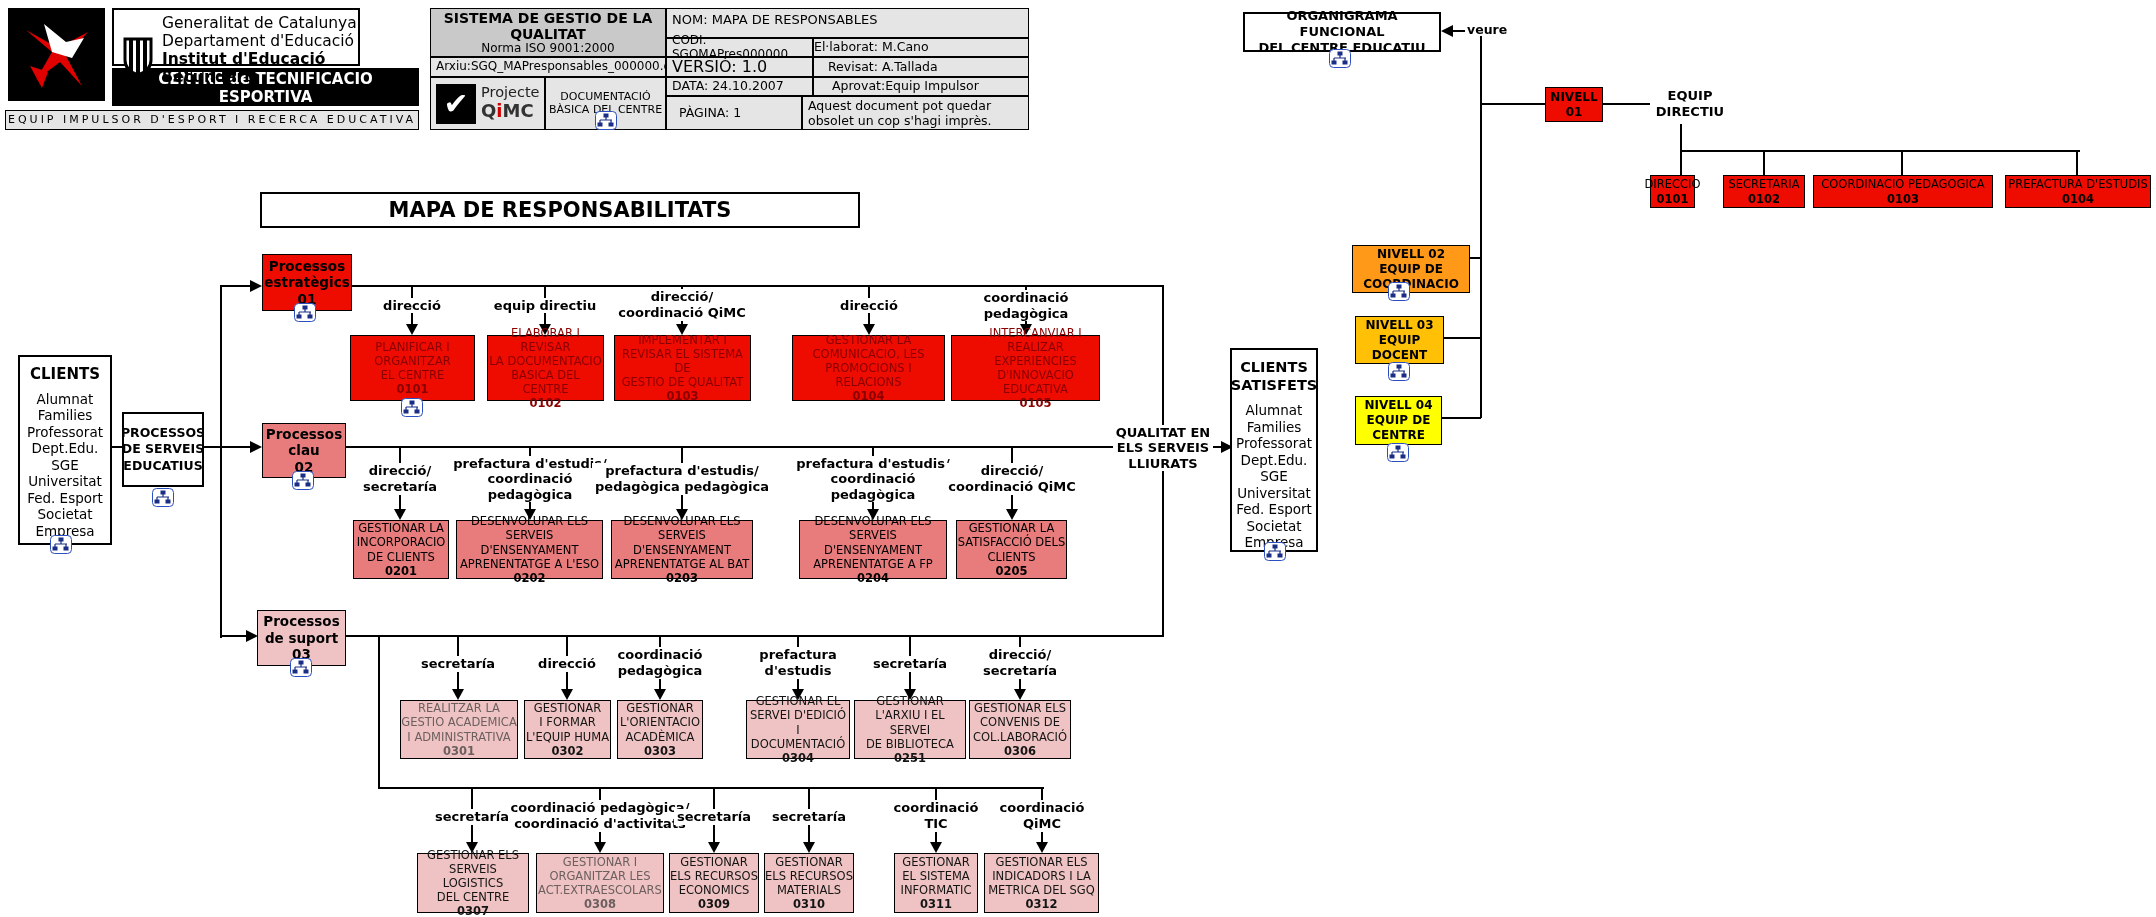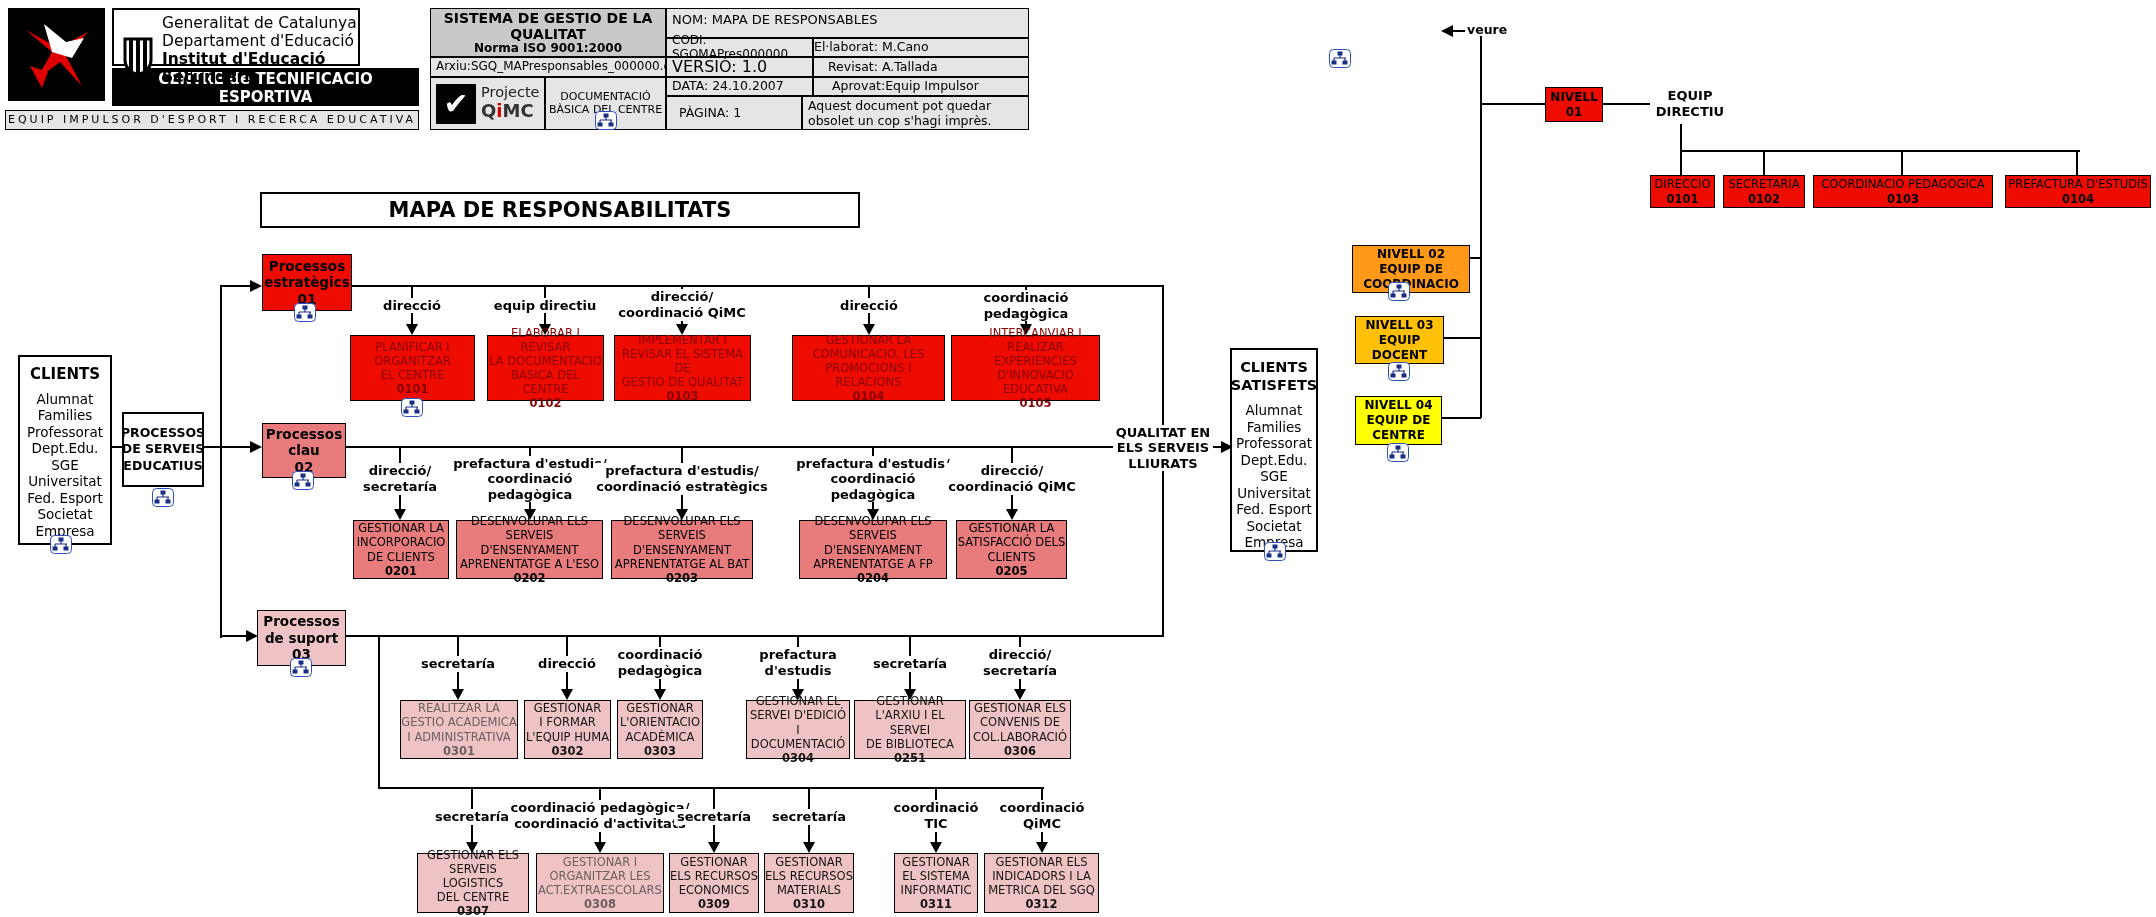--- a/index.html
+++ b/index.html
@@ -75,21 +75,21 @@
     <div style="font-size:15px;font-weight:bold;margin-top:2px;">CENTRE de TECNIFICACIO ESPORTIVA</div>
     <div style="font-size:13.5px;">Terres de l'Ebre–Amposta–</div>
   </div>
 
   <div class="cell" style="left:5px;top:110px;width:414px;height:20px;font-size:11px;letter-spacing:3px;justify-content:center;padding:0;">
     <span>EQUIP IMPULSOR D'ESPORT I RECERCA EDUCATIVA</span>
   </div>
 
   <div class="cell cellc" style="left:430px;top:8px;width:236px;height:49px;background:var(--gray);">
     <span style="font-weight:bold;font-size:14px;">SISTEMA DE GESTIO DE LA QUALITAT</span>
-    <span style="font-weight:bold;font-size:12px;">Norma ISO 9001:2000</span>
+    <span style="font-weight:normal;font-size:12px;">Norma ISO 9001:2000</span>
   </div>
   <div class="cell" style="left:430px;top:57px;width:236px;height:20px;font-size:12px;">
     <span>Arxiu:SGQ_MAPresponsables_000000.cmap</span>
   </div>
   <div class="cell" style="left:430px;top:77px;width:115px;height:53px;padding:0;">
     <span class="abs" style="left:5px;top:6px;width:40px;height:40px;background:#000;color:#fff;display:flex;align-items:center;justify-content:center;font-size:30px;font-weight:bold;">✔</span>
     <span class="abs" style="left:50px;top:6px;width:62px;text-align:left;">
       <span style="display:block;font-size:14.5px;color:#222;">Projecte</span>
       <span style="display:block;font-size:18px;font-weight:bold;color:#333;">
         <span>Q</span><span style="color:var(--qimc);">i</span><span>MC</span>
@@ -136,20 +136,24 @@
       <span>PÀGINA: 1</span>
     </div>
   <div class="cell" style="left:802px;top:96px;width:227px;height:34px;font-size:12.5px;line-height:1.2;">
       <span>Aquest document pot quedar obsolet un cop s'hagi imprès.</span>
     </div>
 
   <div class="wbox" style="left:260px;top:192px;width:600px;height:36px;justify-content:center;">
     <span style="font-weight:bold;font-size:21px;">MAPA DE RESPONSABILITATS</span>
   </div>
 
+  <div class="wbox" style="left:1243px;top:12px;width:198px;height:40px;justify-content:center;">
+    <span style="font-weight:bold;font-size:13px;line-height:1.25;">ORGANIGRAMA FUNCIONAL
+DEL CENTRE EDUCATIU</span>
+  </div>
   <span class="ci" style="left:1329px;top:49px;">
     <svg width="22" height="19" viewBox="0 0 22 19">
         <rect x="0.5" y="0.5" width="21" height="18" rx="4" fill="#fff" stroke="var(--icon)"></rect>
         <g fill="#1b2f86" stroke="#1b2f86" stroke-width="1">
           <rect x="9" y="3" width="4" height="3"></rect>
           <rect x="3" y="12" width="4" height="3"></rect>
           <rect x="14" y="12" width="4" height="3"></rect>
           <path d="M11 6v3M5 9h12M5 9v3M16 9v3" fill="none" stroke-width="1.2"></path>
         </g>
       </svg>
@@ -167,21 +171,21 @@
   <div class="h" style="left:1603px;top:103px;width:47px;height:2px;"></div>
   <div class="abs" style="left:1648px;top:88px;width:84px;font-weight:bold;font-size:13px;text-align:center;white-space:pre-line;line-height:1.25;z-index:2;"><span>EQUIP
 DIRECTIU</span></div>
   <div class="v" style="left:1680px;top:124px;width:2px;height:28px;"></div>
   <div class="h" style="left:1680px;top:150px;width:400px;height:2px;"></div>
   <div class="v" style="left:1680px;top:152px;width:2px;height:23px;"></div>
   <div class="v" style="left:1763px;top:152px;width:2px;height:23px;"></div>
   <div class="v" style="left:1901px;top:152px;width:2px;height:23px;"></div>
   <div class="v" style="left:2076px;top:152px;width:2px;height:23px;"></div>
 
-  <div class="box redb" style="left:1650px;top:175px;width:65px;height:33px;">
+  <div class="box redb" style="left:1650px;top:175px;width:45px;height:33px;">
     <span>DIRECCIO</span><span class="bc">0101</span>
   </div>
   <div class="box redb" style="left:1723px;top:175px;width:82px;height:33px;">
     <span>SECRETARIA</span><span class="bc">0102</span>
   </div>
   <div class="box redb" style="left:1813px;top:175px;width:180px;height:33px;">
     <span>COORDINACIO PEDAGOGICA</span><span class="bc">0103</span>
   </div>
   <div class="box redb" style="left:2005px;top:175px;width:146px;height:33px;">
     <span>PREFACTURA D'ESTUDIS</span><span class="bc">0104</span>
@@ -387,21 +391,21 @@
   <div class="ad" style="left:394px;top:509px;"></div>
   <div class="lbl" style="left:310px;top:452px;width:180px;height:54px;"><span class="lt">direcció/
 secretaría</span></div>
   <div class="v" style="left:529px;top:448px;width:2px;height:61px;"></div>
   <div class="ad" style="left:524px;top:509px;"></div>
   <div class="lbl" style="left:440px;top:452px;width:180px;height:54px;"><span class="lt">prefactura d'estudis/
 coordinació pedagògica</span></div>
   <div class="v" style="left:681px;top:448px;width:2px;height:61px;"></div>
   <div class="ad" style="left:676px;top:509px;"></div>
   <div class="lbl" style="left:592px;top:452px;width:180px;height:54px;"><span class="lt">prefactura d'estudis/
-coordinació estratègics</span></div>
+pedagògica pedagògica</span></div>
   <div class="v" style="left:872px;top:448px;width:2px;height:61px;"></div>
   <div class="ad" style="left:867px;top:509px;"></div>
   <div class="lbl" style="left:783px;top:452px;width:180px;height:54px;"><span class="lt">prefactura d'estudis/
 coordinació pedagògica</span></div>
   <div class="v" style="left:1011px;top:448px;width:2px;height:61px;"></div>
   <div class="ad" style="left:1006px;top:509px;"></div>
   <div class="lbl" style="left:922px;top:452px;width:180px;height:54px;"><span class="lt">direcció/
 coordinació QiMC</span></div>
 
   <div class="box salmon" style="left:353px;top:520px;width:96px;height:59px;">

